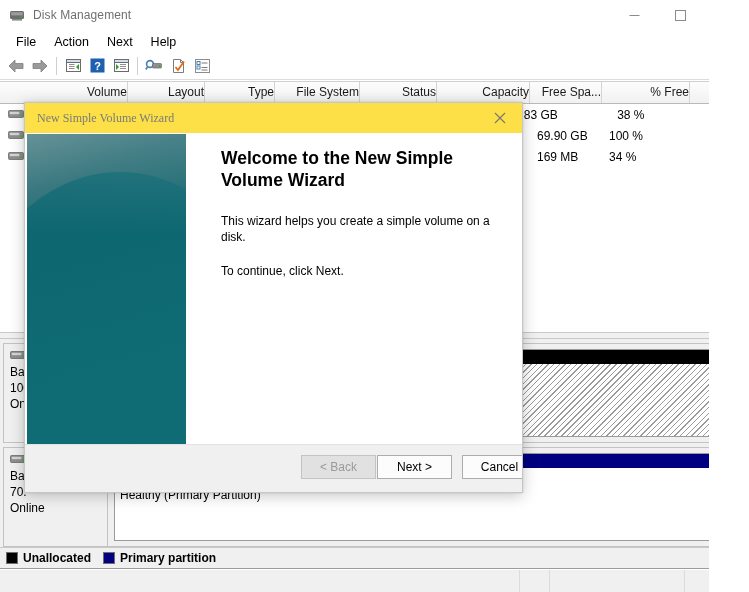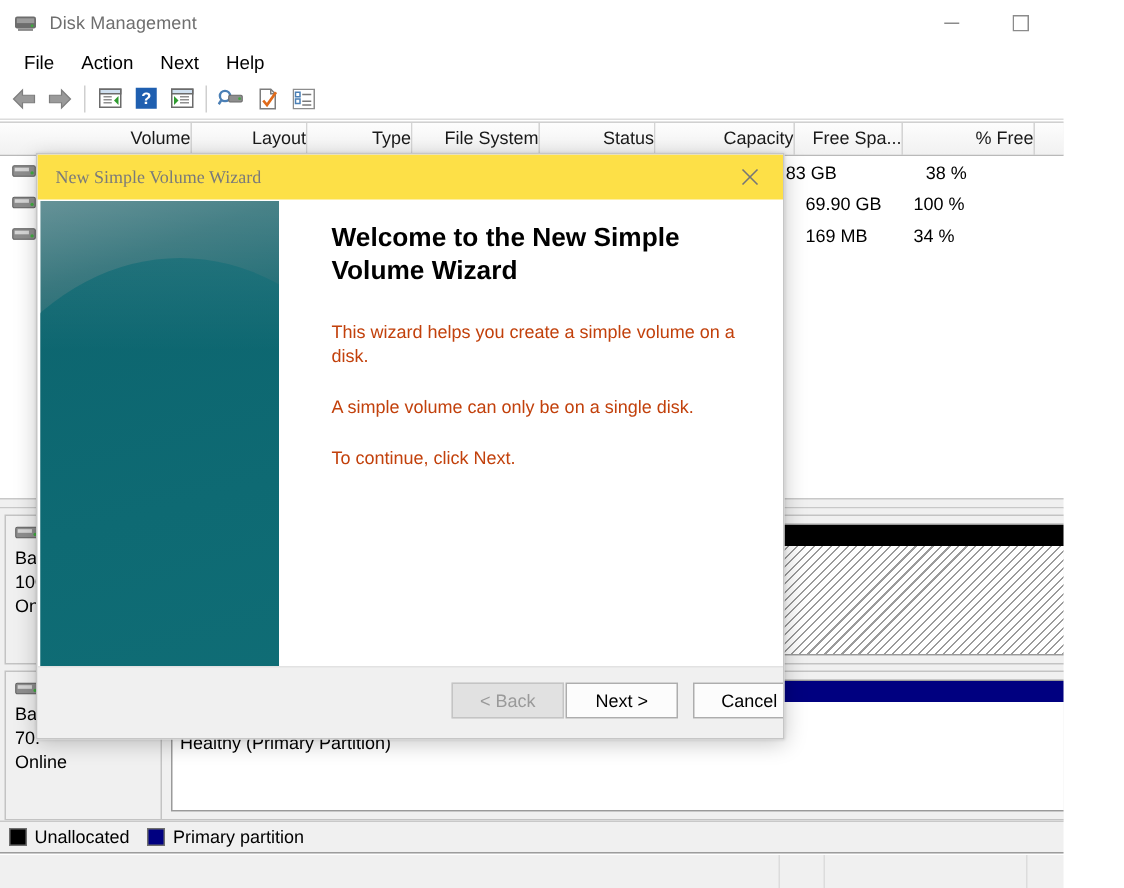--- a/index.html
+++ b/index.html
@@ -270,20 +270,21 @@
     align-items: center;
     padding-left: 6px;
     gap: 6px;
   }
   .legend-item {
     display: flex;
     align-items: center;
     gap: 5px;
     font-size: 12px;
     margin-right: 6px;
+    font-weight: bold;
   }
   .swatch {
     width: 12px; height: 12px;
     border: 1px solid #6e6e6e;
     box-sizing: border-box;
   }
 
   
   .statusbar {
     position: absolute;
@@ -367,21 +368,21 @@
     font-size: 17.5px;
     font-weight: bold;
     line-height: 22px;
     color: #000000;
     margin: 0 0 22px 0;
     max-width: 250px;
   }
   .dlg-para {
     font-size: 12px;
     line-height: 16px;
-    color: #c2410c;
+    color: #000000;
     margin: 0 0 18px 0;
   }
   .dlg-footer {
     position: absolute;
     left: 0; bottom: 0;
     width: 497px; height: 48px;
     background: #f0f0f0;
     border-top: 1px solid #e2e2e2;
     box-sizing: border-box;
   }
@@ -675,21 +676,20 @@
     </div>
 
     <div class="dlg-banner">
       <div class="banner-arc"></div>
       <div class="banner-sheen"></div>
     </div>
 
     <div class="dlg-content">
       <h1 class="dlg-heading">Welcome to the New Simple Volume Wizard</h1>
       <p class="dlg-para">This wizard helps you create a simple volume on a disk.</p>
-      <p class="dlg-para">A simple volume can only be on a single disk.</p>
       <p class="dlg-para">To continue, click Next.</p>
     </div>
 
     <div class="dlg-footer">
       <div class="dlg-btn disabled btn-back">&lt; Back</div>
       <div class="dlg-btn btn-next">Next &gt;</div>
       <div class="dlg-btn btn-cancel">Cancel</div>
     </div>
 
   </div>

